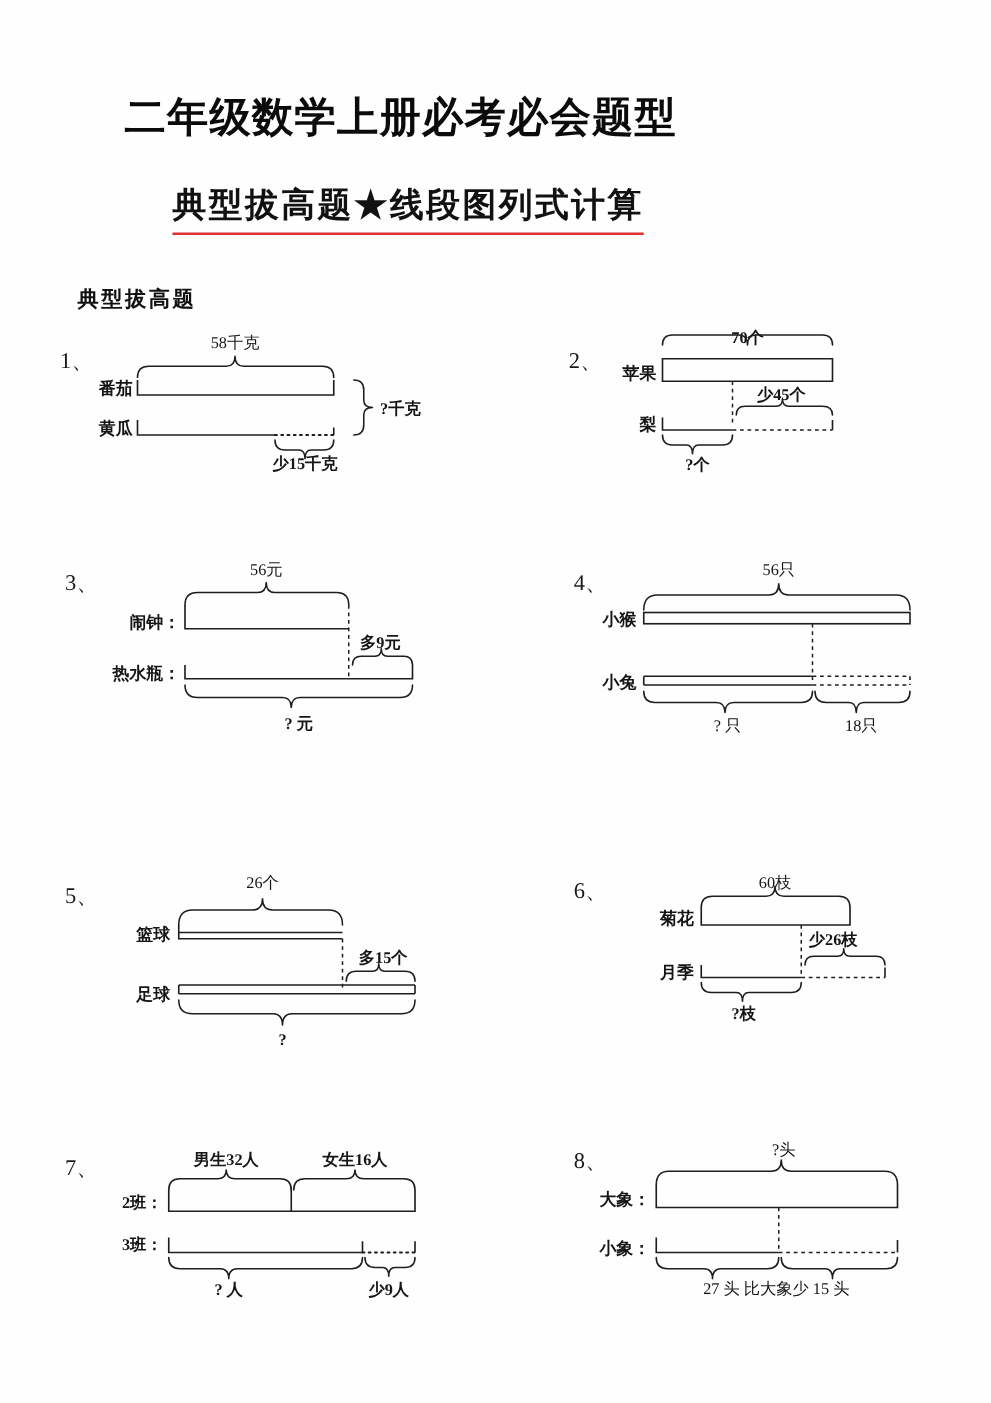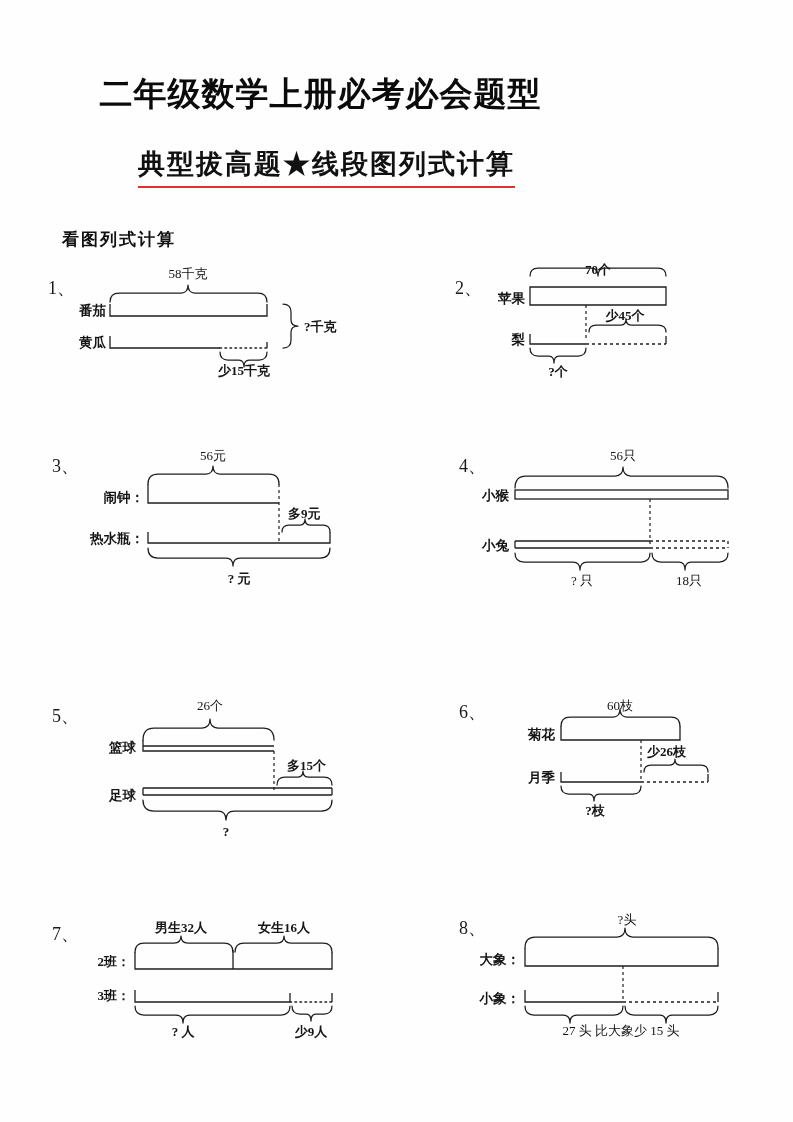--- a/index.html
+++ b/index.html
@@ -93,21 +93,21 @@
 <body>
 
 <div class="page">
 
   <div class="title-main">二年级数学上册必考必会题型</div>
 
   <div class="subtitle-wrap">
     <span class="title-sub">典型拔高题★线段图列式计算</span>
   </div>
 
-  <div class="section-label">看图列式计算</div>
+  <div class="section-label">典型拔高题</div>
 
   <div class="problem" style="left:48px; top:262px;">
     <div class="pnum" style="left:0px; top:14px;">1、</div>
     <svg width="360" height="115" viewBox="0 0 360 115">
       <text class="val" x="140" y="16" text-anchor="middle">58千克</text>
       <path class="brace" d="M62,40 q0,-9 9,-9 L133,31 q7,0 7,-8 q0,8 7,8 L210,31 q9,0 9,9"></path>
       <text class="lblcn" x="58" y="53" text-anchor="end">番茄</text>
       <path class="line" d="M62,42 L62,54 L219,54 L219,42"></path>
       <text class="lblcn" x="58" y="85" text-anchor="end">黄瓜</text>
       <path class="line" d="M62,74 L62,86 L172,86"></path>

